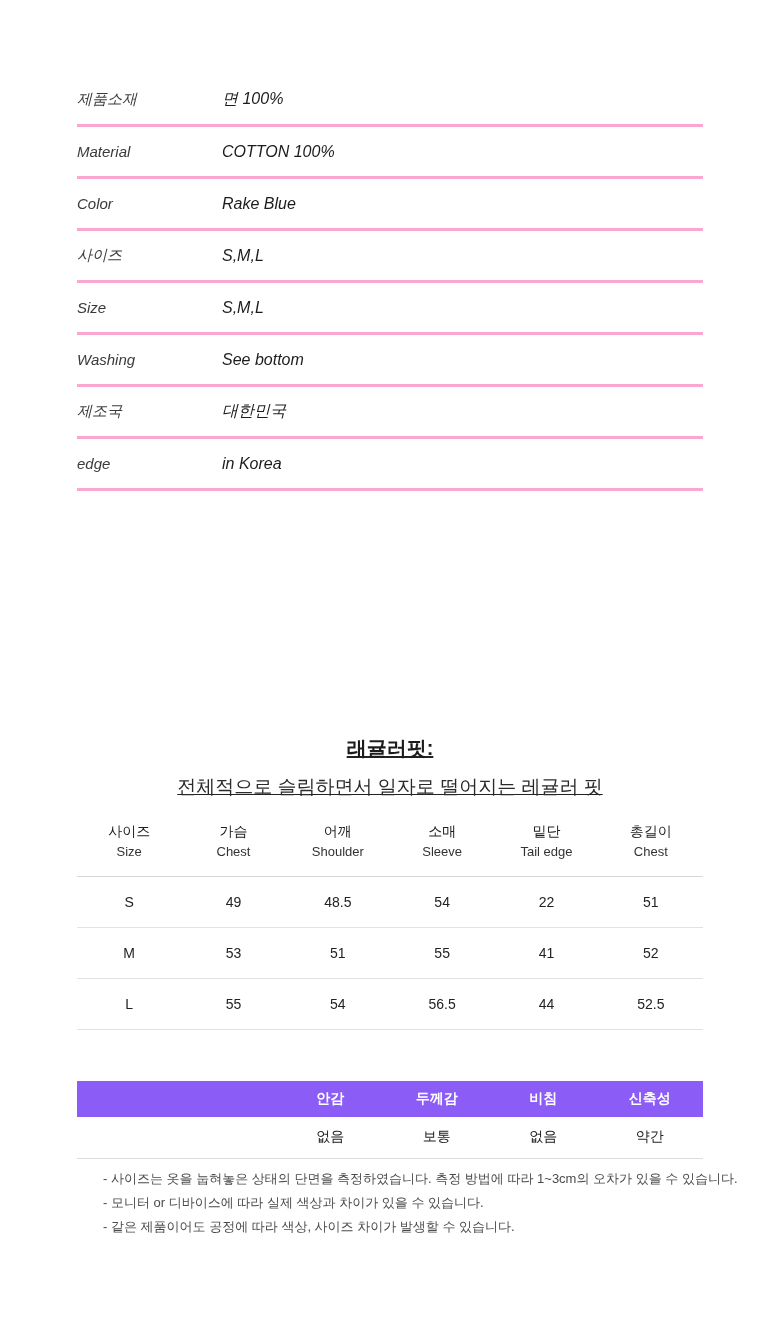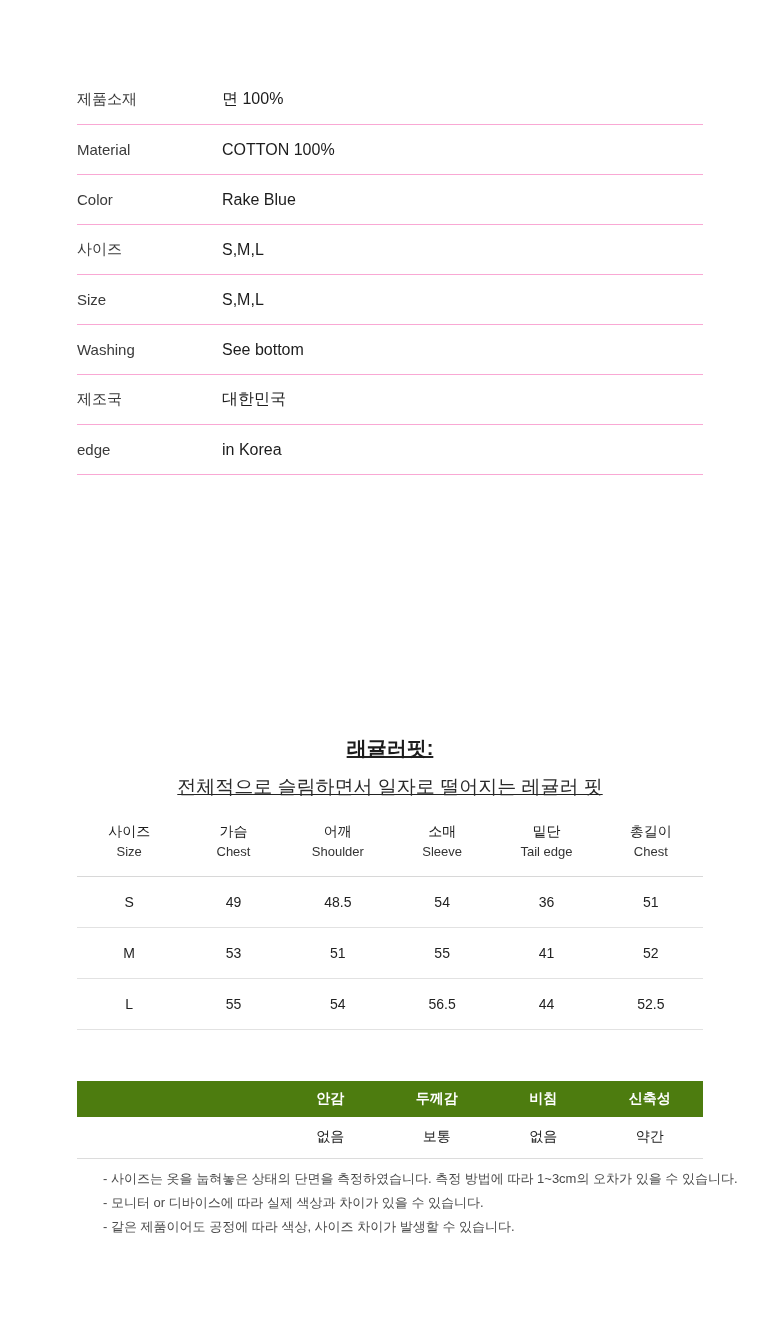--- a/index.html
+++ b/index.html
@@ -24,21 +24,22 @@
 
   
   .spec-table {
     position: absolute;
     left: 77px;
     top: 75px;
     width: 626px;
     border-collapse: collapse;
   }
   .spec-table tr {
-    border-bottom: 1px solid #f9a8d4;
+    border-bottom: 3px solid #f9a8d4;
+    font-style: italic;
   }
   .spec-table td {
     padding: 0;
     height: 49px;
     vertical-align: middle;
   }
   .spec-label {
     width: 145px;
     font-size: 15px;
     color: #3a3a3a;
@@ -120,21 +121,21 @@
     left: 77px;
     top: 1081px;
     width: 626px;
   }
   .attr-table {
     width: 100%;
     border-collapse: collapse;
     table-layout: fixed;
   }
   .attr-head-row {
-    background: #4d7c0f;
+    background: #8b5cf6;
   }
   .attr-head-row td {
     height: 34px;
     color: #ffffff;
     font-size: 14px;
     font-weight: 700;
     text-align: center;
     vertical-align: middle;
   }
   .attr-val-row td {
@@ -245,21 +246,21 @@
           <span class="th-en">Chest</span>
         </th>
       </tr>
     </thead>
     <tbody>
       <tr>
         <td>S</td>
         <td>49</td>
         <td>48.5</td>
         <td>54</td>
-        <td>36</td>
+        <td>22</td>
         <td>51</td>
       </tr>
       <tr>
         <td>M</td>
         <td>53</td>
         <td>51</td>
         <td>55</td>
         <td>41</td>
         <td>52</td>
       </tr>

